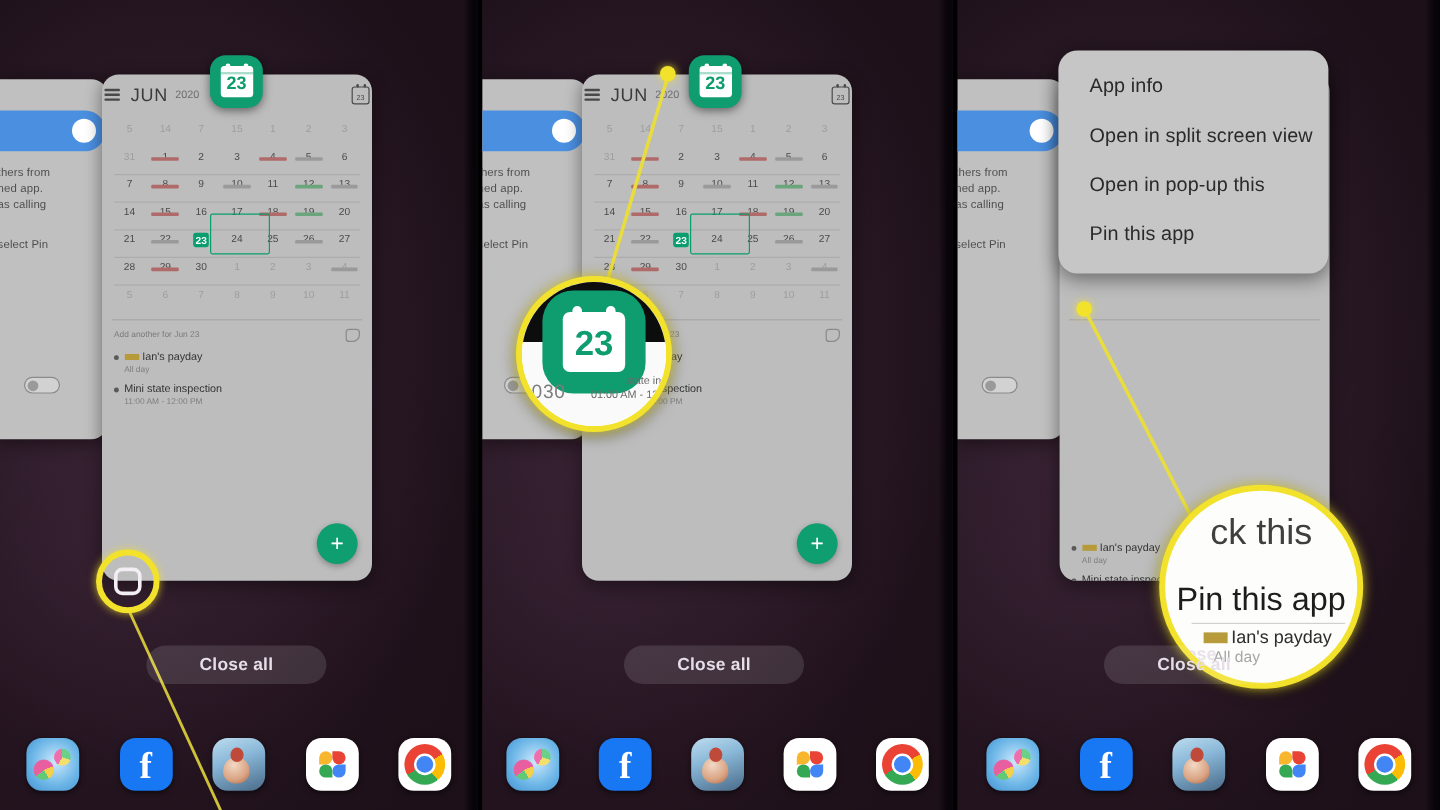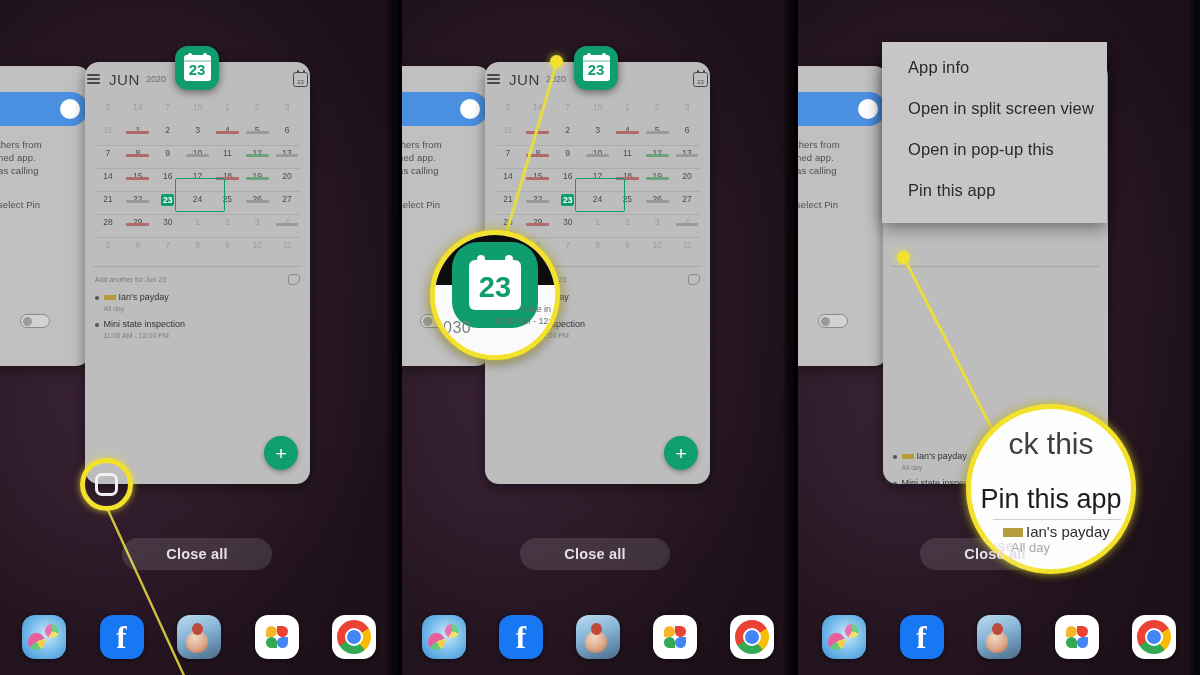--- a/index.html
+++ b/index.html
@@ -217,22 +217,22 @@
     background: conic-gradient(from -60deg, #ea4335 0deg 120deg, #fbbc05 120deg 200deg, #34a853 200deg 300deg, #ea4335 300deg 360deg);
     position:relative; display:block;
   }
   .ic-chrome i::after{
     content:""; position:absolute; left:50%; top:50%; transform:translate(-50%,-50%);
     width:14px; height:14px; border-radius:50%; background:#4285f4; border:2.5px solid #fff;
   }
 
   
   .ctx-menu {
-    position:absolute; background:#c6c6c6; border-radius:0;
-    box-shadow:0 4px 16px rgba(0,0,0,.45); padding: 5px 0 12px 0;
+    position:absolute; background:#c6c6c6; border-radius:16px;
+    box-shadow:0 4px 16px rgba(0,0,0,.45); padding: 10px 0 12px 0;
   }
   .ctx-item {
     padding: 11px 26px; font-size:16.5px; color:#2a2a2a; letter-spacing:.1px; white-space:nowrap;
   }
 
   
   .anno-svg { position:absolute; inset:0; width:100%; height:100%; pointer-events:none; }
   .ring {
     position:absolute; border-radius:50%; border:5px solid #f3e22c;
     box-shadow: 0 0 7px rgba(243,226,44,.75);
@@ -267,21 +267,21 @@
   }
   .lens-2 .cal-glyph-big::before, .lens-2 .cal-glyph-big::after{
     content:""; position:absolute; top:-5px; width:8px; height:10px; background:#fff; border-radius:4px;
   }
   .lens-2 .cal-glyph-big::before{ left:8px; }
   .lens-2 .cal-glyph-big::after { right:8px; }
   .lens-2 .yr {
     position:absolute; left:8px; bottom:18px; font-size:16px; color:#7d7d7d; letter-spacing:.5px;
   }
   .lens-2 .frag-r {
-    position:absolute; right:4px; bottom:28px; font-size:9px; color:#6a6a6a; text-align:right; line-height:12px;
+    position:absolute; right:4px; bottom:20px; font-size:9px; color:#6a6a6a; text-align:right; line-height:12px;
   }
   .lens-2 .frag-tr {
     position:absolute; right:6px; top:6px; font-size:8px; color:#b09a9a; line-height:10px; text-align:right;
   }
 
   .lens-3 { background:#fdfdfb; }
   .lens-3 .frag-top {
     position:absolute; left:50%; transform:translateX(-50%); top:18px;
     font-size:30px; color:#2b2b2b; white-space:nowrap; opacity:.9;
   }

